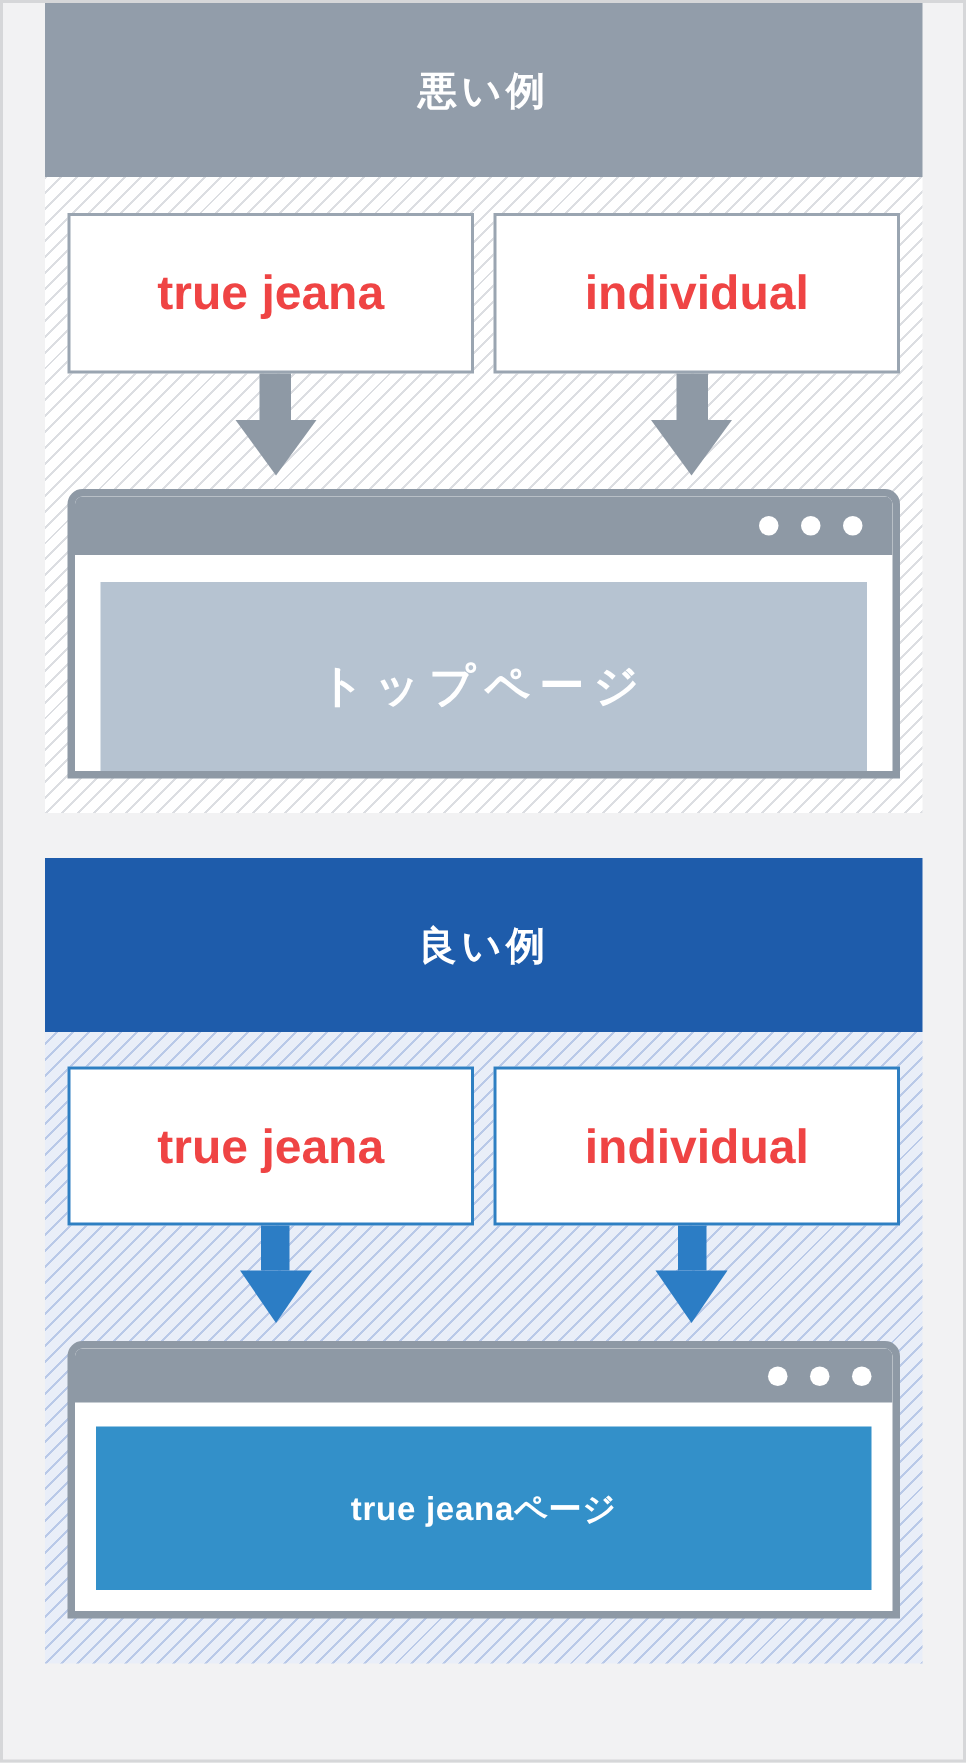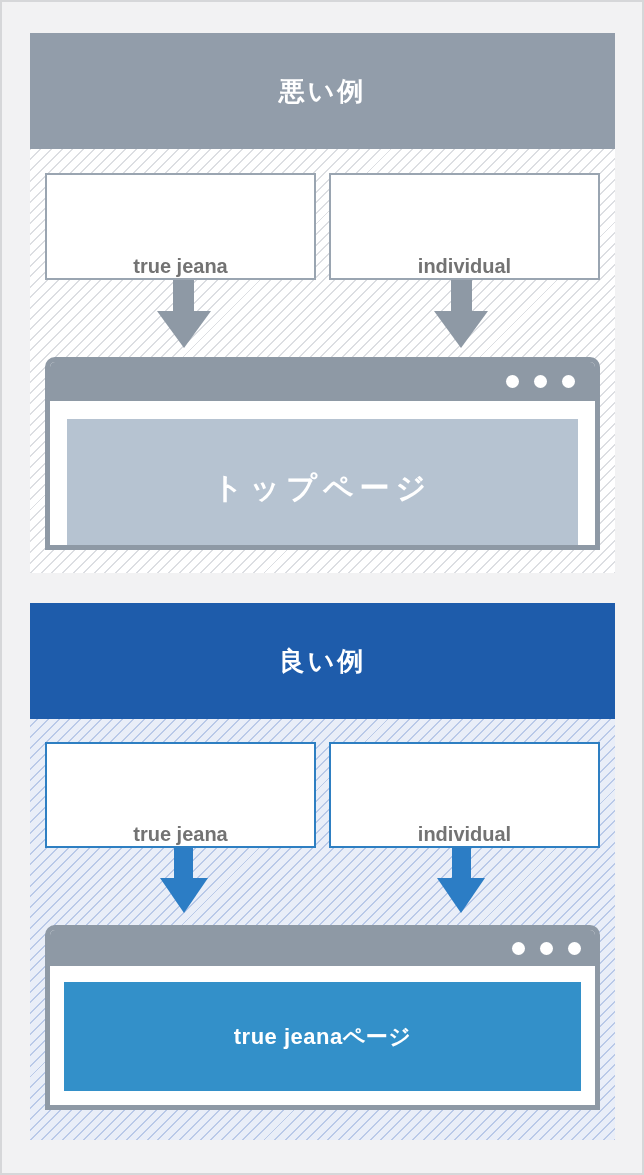--- a/index.html
+++ b/index.html
@@ -7,21 +7,21 @@
     margin:0;
     width:644px;
     height:1175px;
     box-sizing:border-box;
     border:2px solid var(--page_border,#d6d7d9);
     background:var(--page_bg,#f2f2f3);
     font-family:"Liberation Sans", sans-serif;
     overflow:hidden;
   }
   .panel { width:585px; margin-left:28px; }
-  .panel-bad { margin-top:31px; }
+  .panel-bad { }
   .panel-good { margin-top:30px; }
 
   .panel-header {
     height:116px;
     display:flex; align-items:center; justify-content:center;
     color:#ffffff; font-size:26px; font-weight:bold; letter-spacing:3px;
   }
   .panel-bad  .panel-header { background:var(--bad_header_bg,#929daa); }
   .panel-good .panel-header { background:var(--good_header_bg,#1e5cab); }
 
@@ -38,22 +38,22 @@
     background-color:var(--good_hatch_bg,#e9eef8);
     background-image:repeating-linear-gradient(-45deg,
       var(--good_stripe,#b9c9e8) 0px, var(--good_stripe,#b9c9e8) 1.4px,
       transparent 1.4px, transparent 7.5px);
   }
 
   .kw-row { display:flex; gap:13px; }
   .kw-box {
     flex:1; height:107px; box-sizing:border-box;
     background:#ffffff;
-    display:flex; align-items:flex-end; justify-content:center;
-    font-size:20px; font-weight:bold; color:#737373;
+    display:flex; align-items:center; justify-content:center;
+    font-size:32px; font-weight:bold; color:#ef4444;
   }
   .panel-bad  .kw-box { border:2px solid var(--bad_kw_border,#9aa5b1); }
   .panel-good .kw-box { border:2px solid var(--good_kw_border,#2e7fc2); height:106px; }
 
   .arrow-row { display:flex; height:77px; }
   .arrow-col { flex:1; display:flex; justify-content:center; }
   .arrow { display:flex; flex-direction:column; align-items:center; }
   .arrow-stem { width:21px; height:31px; }
   .arrow-head { width:0; height:0;
     border-left:27px solid transparent; border-right:27px solid transparent;

